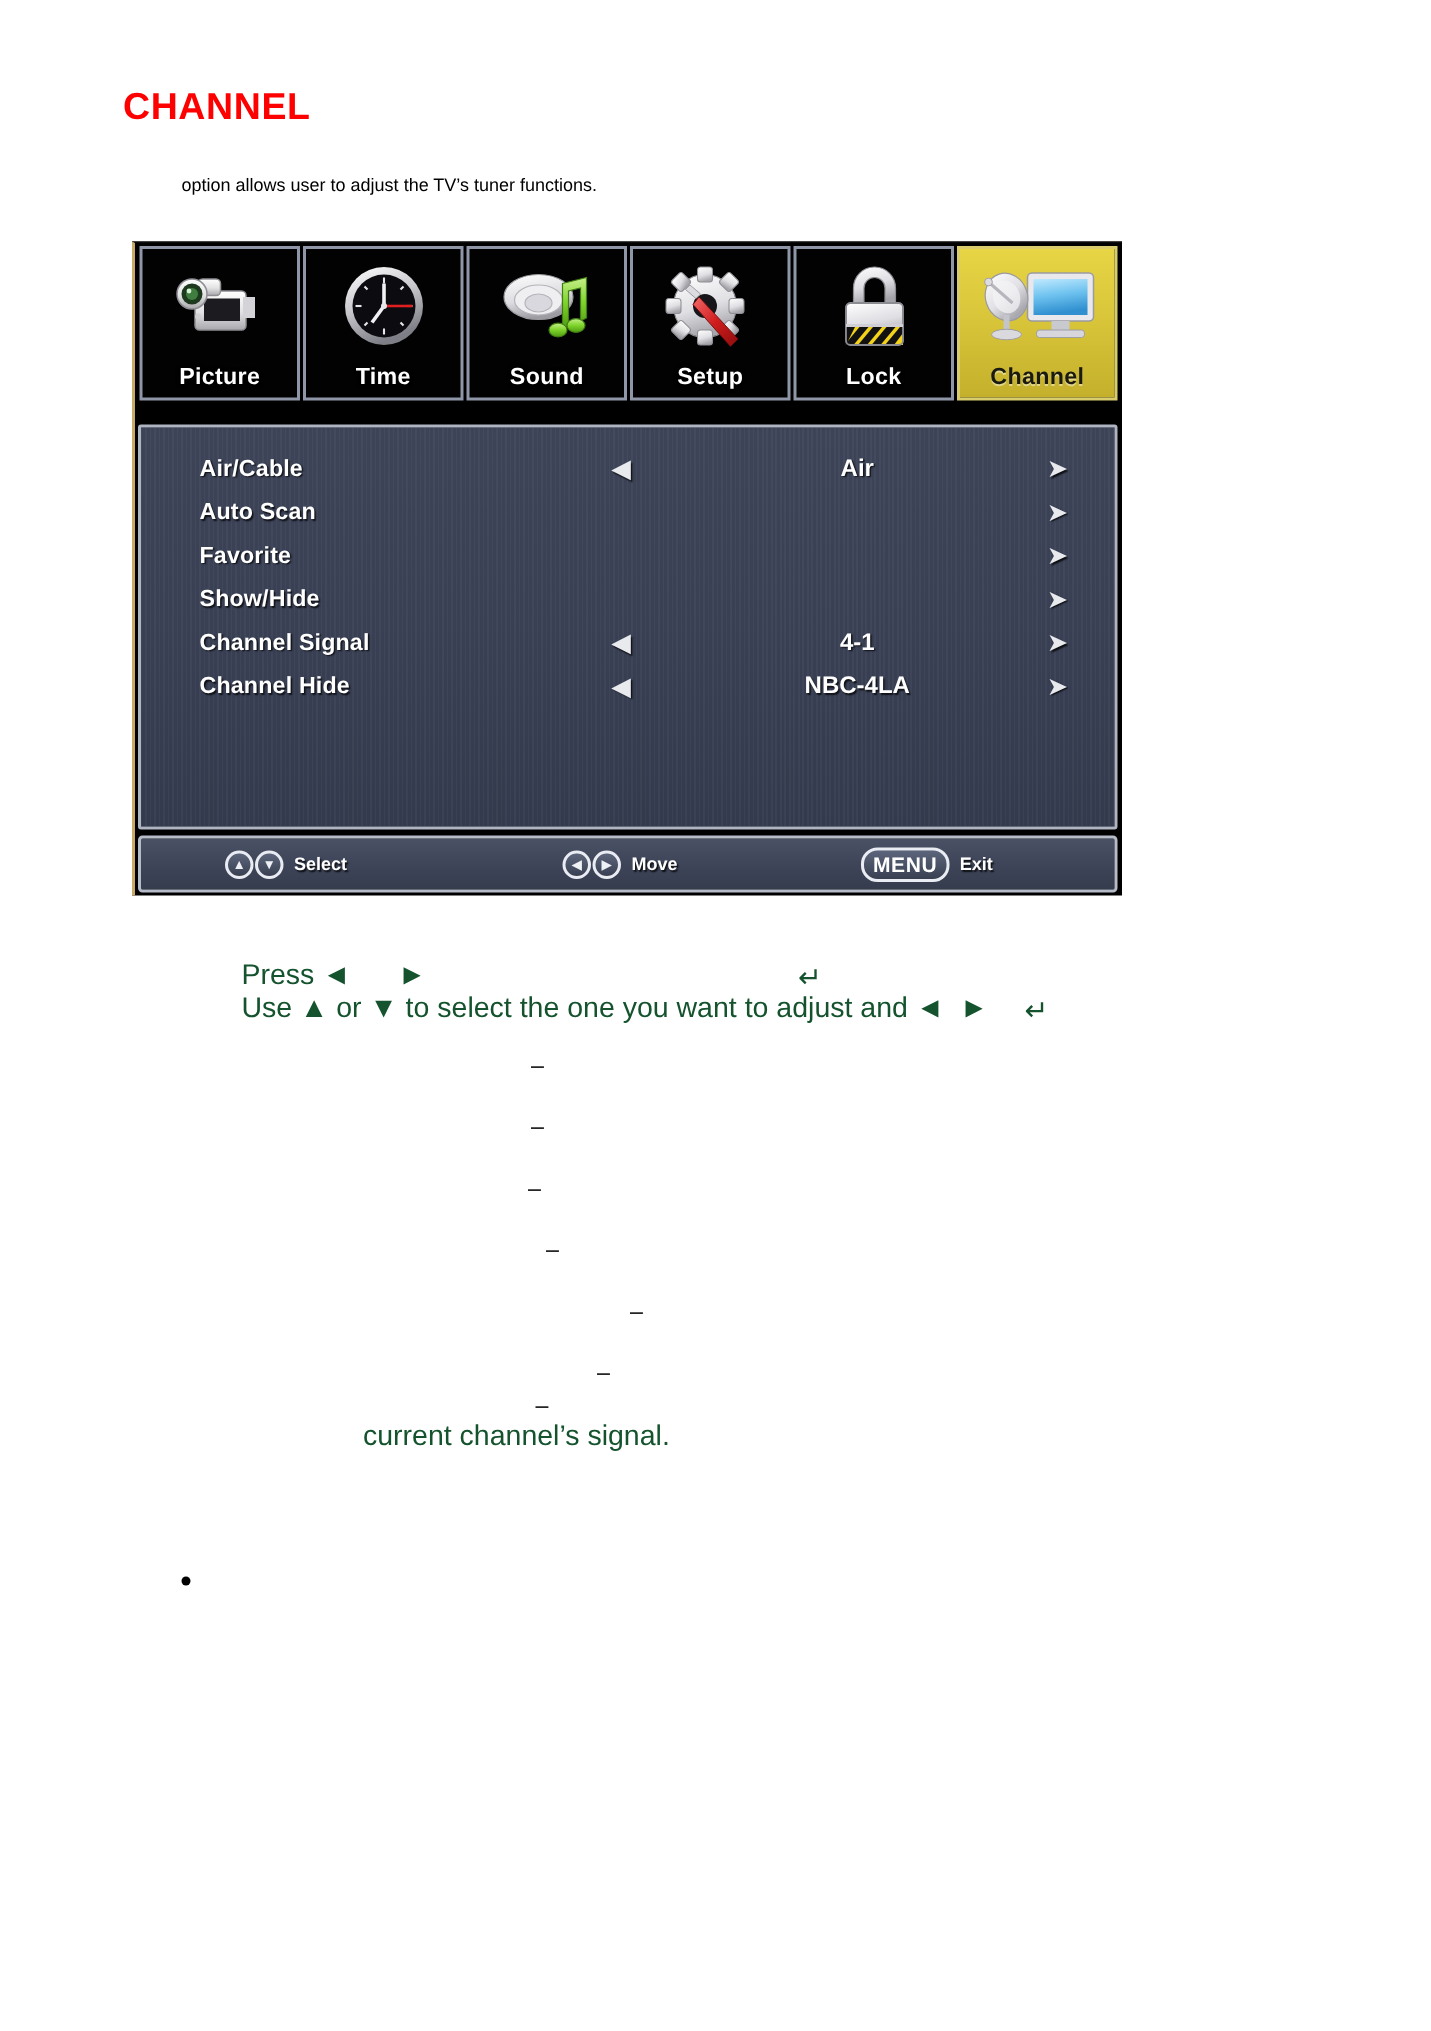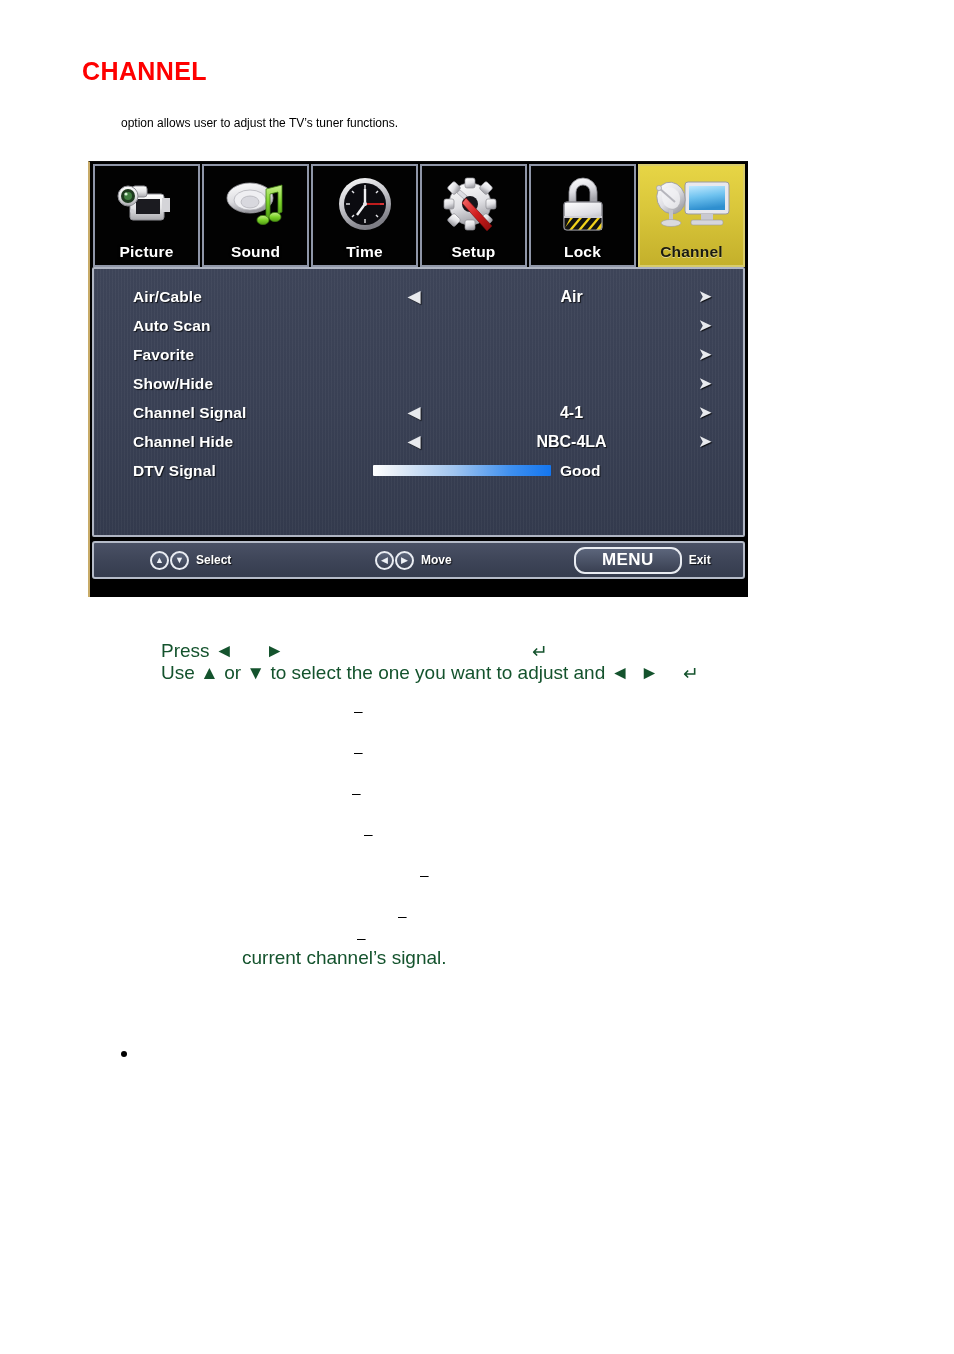--- a/index.html
+++ b/index.html
@@ -95,21 +95,21 @@
     letter-spacing: 0.2px;
     font-family: "Liberation Sans", sans-serif;
   }
   .osd-tab.is-active .tab-label {
     color: #1a1a10;
     text-shadow: 0 1px 0 rgba(255,255,255,.45);
   }
 
   
   #osd-body {
-    margin-top: 3px;
+    margin-top: 19px;
     height: 270px;
     background: linear-gradient(180deg,#3d4458 0%, #394054 50%, #333a4d 100%);
     border: 2px solid #aeb4c2;
     border-radius: 2px;
     box-sizing: border-box;
     position: relative;
     overflow: hidden;
   }
   #osd-body::after {
     content: "";
@@ -212,25 +212,25 @@
     border-radius: 50%;
     border: 2px solid #e9ecf2;
     background: linear-gradient(180deg,#5c657b,#394052);
     color: #eef1f6;
     font-size: 9px;
     line-height: 15px;
     text-align: center;
     box-sizing: border-box;
   }
   .key-pill {
-    padding: 1px 26px 2px;
+    padding: 1px 6px 2px;
     border: 2px solid #e9ecf2;
     border-radius: 11px;
     color: #ffffff;
-    font-size: 17px;
+    font-size: 14px;
     font-weight: bold;
     letter-spacing: 0.4px;
     background: linear-gradient(180deg,#5c657b,#394052);
   }
   .hint-text {
     font-size: 12px;
     font-weight: bold;
     color: #ffffff;
     text-shadow: 1px 1px 1px rgba(0,0,0,.8);
   }
@@ -294,46 +294,20 @@
           <rect x="22" y="10" width="15" height="11" rx="3" fill="url(#gMetal)" stroke="#8e8e94"></rect>
           <circle cx="18" cy="20" r="10" fill="url(#gMetal)" stroke="#8e8e94"></circle>
           <circle cx="18" cy="20" r="7" fill="#1d3a1e"></circle>
           <circle cx="18" cy="20" r="4" fill="#3f7e3f"></circle>
           <circle cx="16" cy="18" r="1.6" fill="#d6f3d6"></circle>
           <circle cx="22" cy="35" r="2" fill="#cfcfd4"></circle>
           <rect x="52" y="22" width="8" height="14" fill="#d4d4d8"></rect>
         </svg>
       </span>
       <span class="tab-label">Picture</span>
-    </div>
-
-    <div class="osd-tab">
-      <span class="tab-art">
-        <svg width="74" height="58" viewBox="0 0 74 58">
-          <defs>
-            <linearGradient id="gSpk" x1="0" y1="0" x2="0.3" y2="1">
-              <stop offset="0" stop-color="#ffffff"></stop>
-                <stop offset="0.6" stop-color="#dddde1"></stop>
-              <stop offset="1" stop-color="#9c9ca2"></stop>
-            </linearGradient>
-            <linearGradient id="gNote" x1="0" y1="0" x2="0" y2="1">
-              <stop offset="0" stop-color="#c7f08a"></stop>
-                <stop offset="0.5" stop-color="#7dd32a"></stop>
-              <stop offset="1" stop-color="#4f9b12"></stop>
-            </linearGradient>
-          </defs>
-          <ellipse cx="31" cy="22" rx="23" ry="15" fill="url(#gSpk)" stroke="#9a9aa0" stroke-width="0.8"></ellipse>
-          <ellipse cx="31" cy="24" rx="16" ry="10" fill="#efeff2" stroke="#b4b4ba" stroke-width="0.8"></ellipse>
-          <ellipse cx="31" cy="26" rx="9" ry="6" fill="#d8d8de" stroke="#b4b4ba" stroke-width="0.8"></ellipse>
-          <path d="M47 13 L63 9 L63 36 L59 38 L59 16 L51 18 L51 41 L47 43 Z" fill="url(#gNote)" stroke="#3f7d12" stroke-width="0.8"></path>
-          <ellipse cx="44" cy="44" rx="6" ry="4.6" fill="url(#gNote)" stroke="#3f7d12" stroke-width="0.8"></ellipse>
-          <ellipse cx="56" cy="41" rx="6" ry="4.6" fill="url(#gNote)" stroke="#3f7d12" stroke-width="0.8"></ellipse>
-        </svg>
-      </span>
-      <span class="tab-label">Sound</span>
     </div>
 
     <div class="osd-tab">
       <span class="tab-art">
         <svg width="64" height="58" viewBox="0 0 64 58">
           <defs>
             <linearGradient id="gRing" x1="0" y1="0" x2="0.4" y2="1">
               <stop offset="0" stop-color="#ffffff"></stop>
                 <stop offset="0.5" stop-color="#c9c9ce"></stop>
               <stop offset="1" stop-color="#7e7e86"></stop>
@@ -355,20 +329,46 @@
           <line x1="32" y1="28" x2="24" y2="39" stroke="#f1f1f4" stroke-width="2.4"></line>
           <line x1="32" y1="28" x2="51" y2="28" stroke="#e02020" stroke-width="1.7"></line>
           <circle cx="32" cy="28" r="2" fill="#e6e6ea"></circle>
         </svg>
       </span>
       <span class="tab-label">Time</span>
     </div>
 
     <div class="osd-tab">
       <span class="tab-art">
+        <svg width="74" height="58" viewBox="0 0 74 58">
+          <defs>
+            <linearGradient id="gSpk" x1="0" y1="0" x2="0.3" y2="1">
+              <stop offset="0" stop-color="#ffffff"></stop>
+                <stop offset="0.6" stop-color="#dddde1"></stop>
+              <stop offset="1" stop-color="#9c9ca2"></stop>
+            </linearGradient>
+            <linearGradient id="gNote" x1="0" y1="0" x2="0" y2="1">
+              <stop offset="0" stop-color="#c7f08a"></stop>
+                <stop offset="0.5" stop-color="#7dd32a"></stop>
+              <stop offset="1" stop-color="#4f9b12"></stop>
+            </linearGradient>
+          </defs>
+          <ellipse cx="31" cy="22" rx="23" ry="15" fill="url(#gSpk)" stroke="#9a9aa0" stroke-width="0.8"></ellipse>
+          <ellipse cx="31" cy="24" rx="16" ry="10" fill="#efeff2" stroke="#b4b4ba" stroke-width="0.8"></ellipse>
+          <ellipse cx="31" cy="26" rx="9" ry="6" fill="#d8d8de" stroke="#b4b4ba" stroke-width="0.8"></ellipse>
+          <path d="M47 13 L63 9 L63 36 L59 38 L59 16 L51 18 L51 41 L47 43 Z" fill="url(#gNote)" stroke="#3f7d12" stroke-width="0.8"></path>
+          <ellipse cx="44" cy="44" rx="6" ry="4.6" fill="url(#gNote)" stroke="#3f7d12" stroke-width="0.8"></ellipse>
+          <ellipse cx="56" cy="41" rx="6" ry="4.6" fill="url(#gNote)" stroke="#3f7d12" stroke-width="0.8"></ellipse>
+        </svg>
+      </span>
+      <span class="tab-label">Sound</span>
+    </div>
+
+    <div class="osd-tab">
+      <span class="tab-art">
         <svg width="68" height="58" viewBox="0 0 68 58">
           <defs>
             <linearGradient id="gGear" x1="0" y1="0" x2="0.3" y2="1">
               <stop offset="0" stop-color="#ffffff"></stop>
                 <stop offset="0.6" stop-color="#e0e0e4"></stop>
               <stop offset="1" stop-color="#a6a6ac"></stop>
             </linearGradient>
             <linearGradient id="gRed" x1="0" y1="0" x2="1" y2="1">
               <stop offset="0" stop-color="#f46a6a"></stop>
                 <stop offset="0.5" stop-color="#d01c1c"></stop>
@@ -491,25 +491,20 @@
         <span class="mr-right-arrow">➤</span>
       </div>
 
       <div class="menu-row">
         <span class="mr-label">Channel Hide</span>
         <span class="mr-left-arrow">◀</span>
         <span class="mr-value">NBC-4LA</span>
         <span class="mr-right-arrow">➤</span>
       </div>
 
-      <div class="menu-row">
-        <span class="mr-label">DTV Signal</span>
-        <span class="mr-meter"></span>
-        <span class="mr-meter-label">Good</span>
-      </div>
 
     </div>
   </div>
 
   <div id="osd-footer">
     <div class="hint" id="hint-select">
       <span class="hint-keys">
         <span class="key-circle">▲</span>
         <span class="key-circle">▼</span>
       </span>

